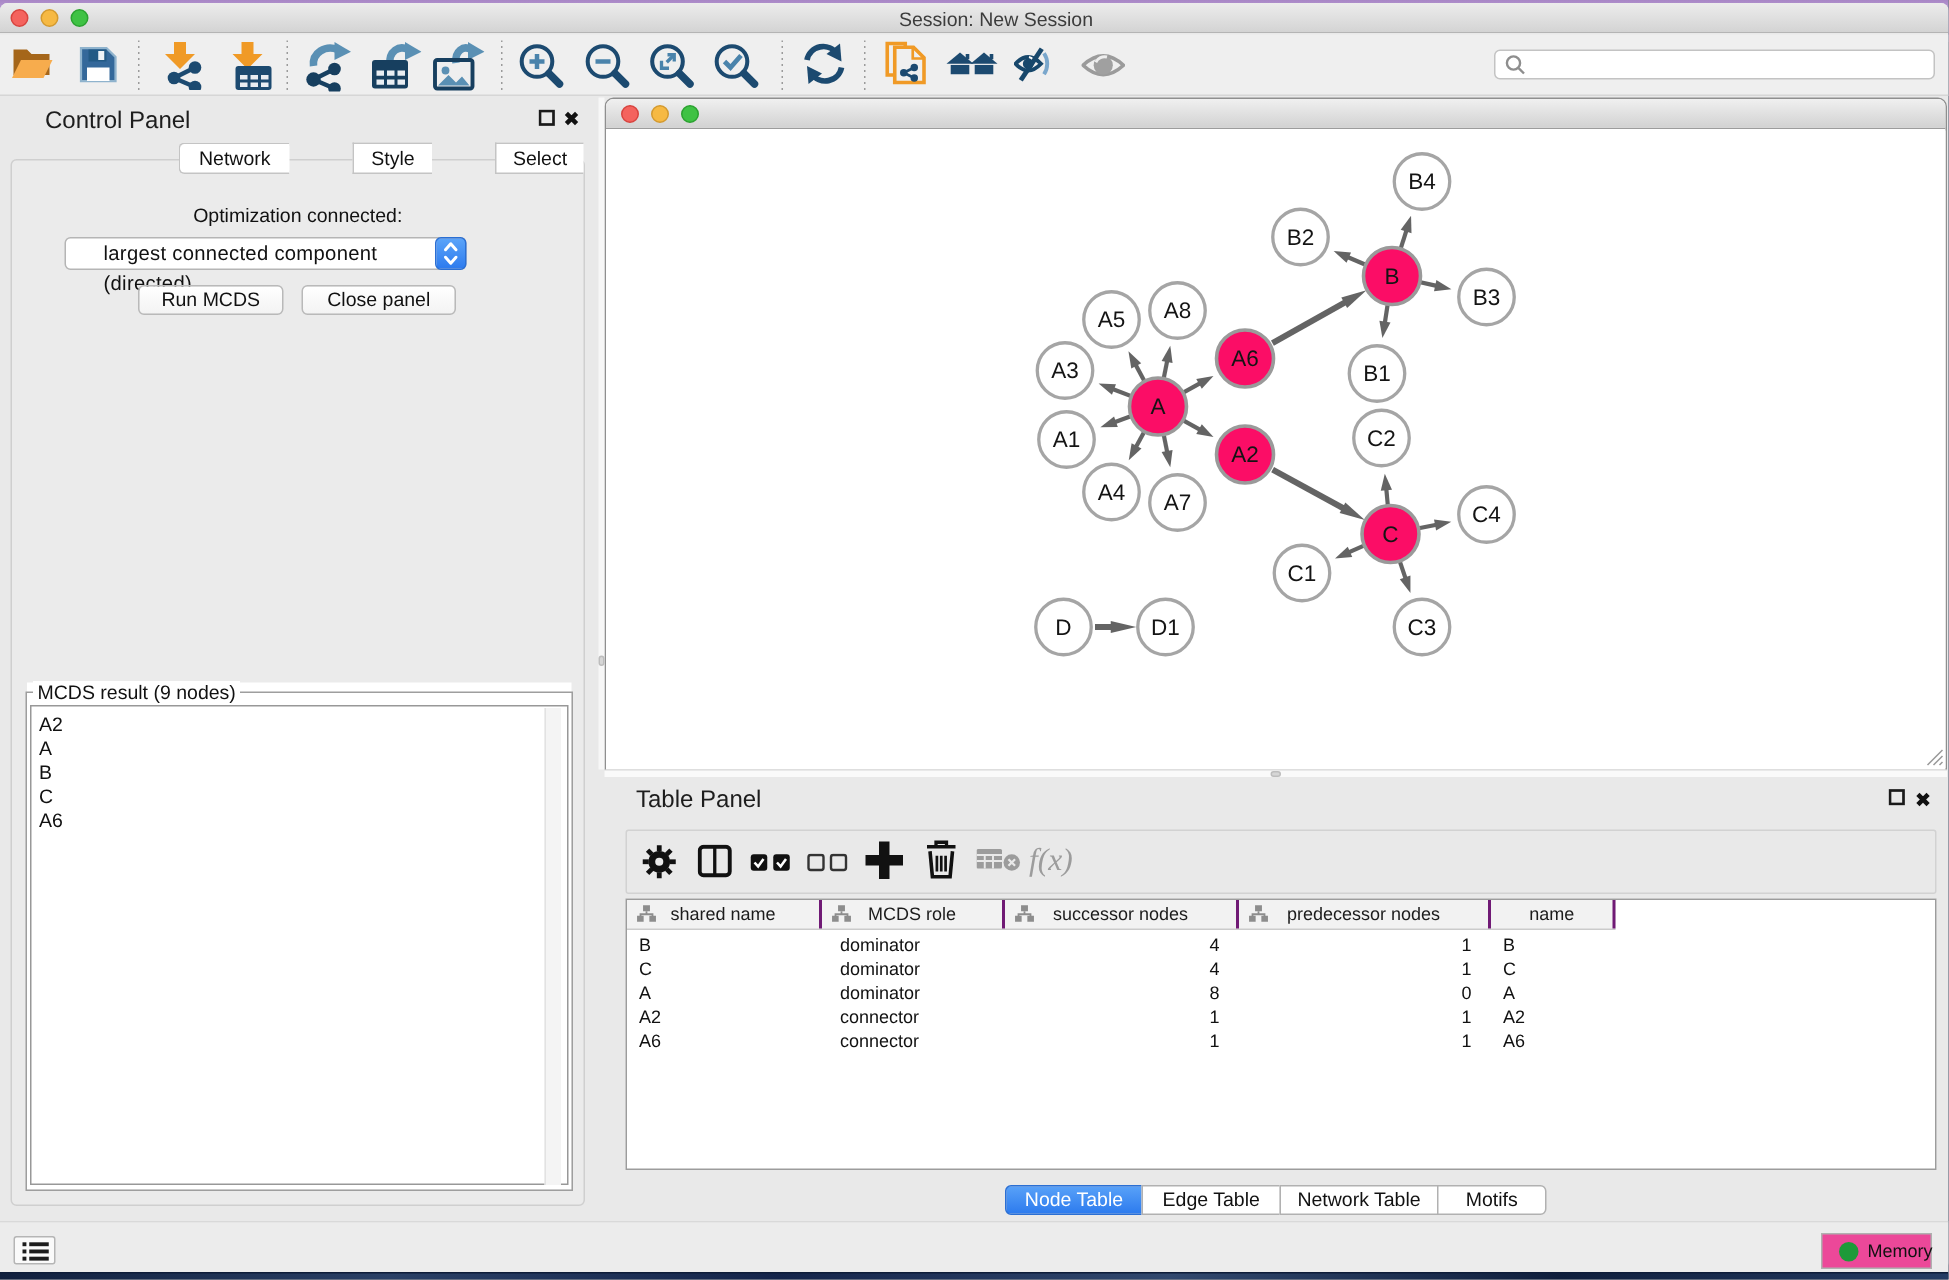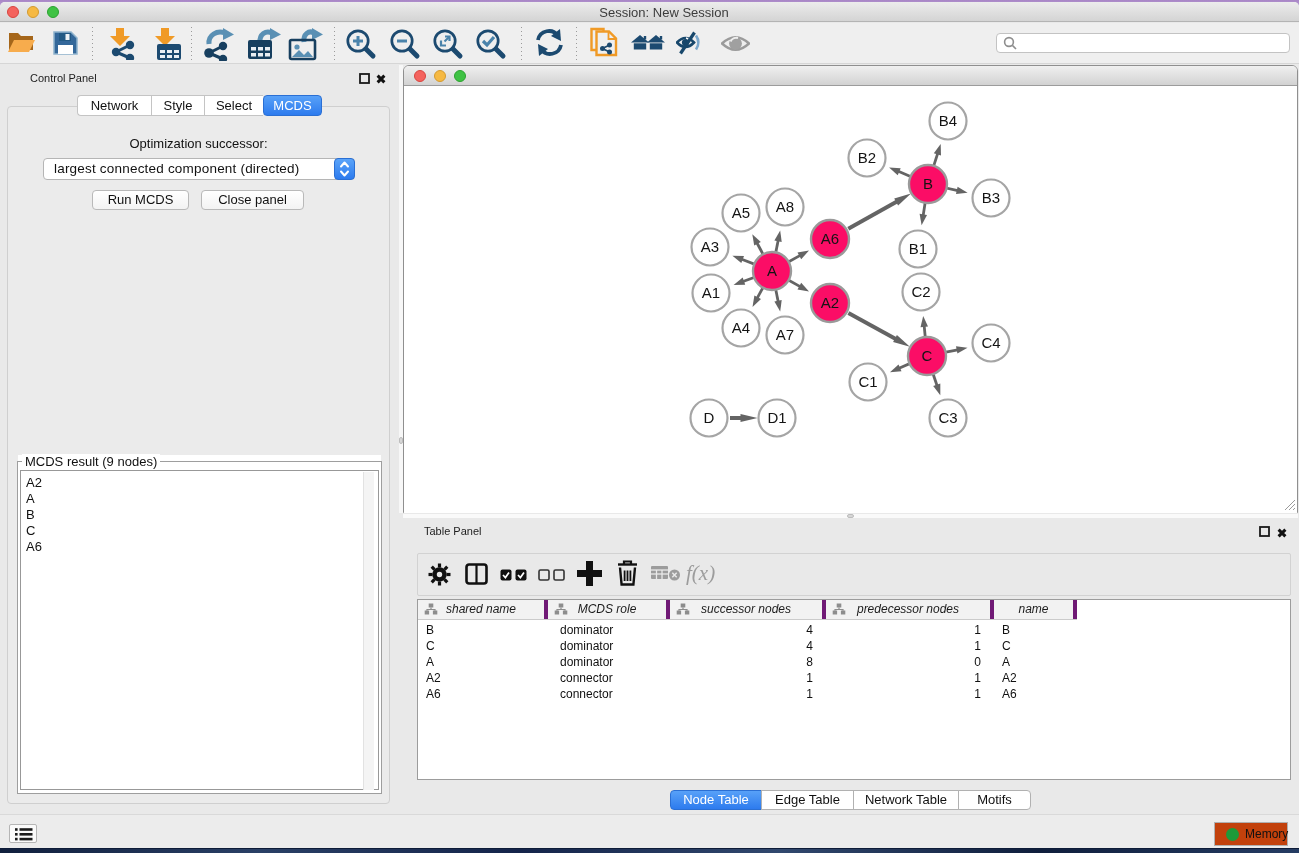--- a/index.html
+++ b/index.html
@@ -18,33 +18,33 @@
 .tl { position:absolute; width:12px; height:12px; border-radius:50%; top:4px; }
 #titleText { left:0; top:3px; width:1299px; text-align:center; font-size:13px; color:#3c3c3c;padding-left:29px; }
 
 #toolbar { left:0; top:21px; width:1299px; height:41px; background:#efefef;
   border-bottom:1px solid #d6d6d6; }
 .tbsep { position:absolute; top:4px; width:1px; height:33px;
   background-image:repeating-linear-gradient(#9b9b9b 0 1px, transparent 1px 4px); }
 #searchbox { position:absolute; left:996px; top:11px; width:294px; height:20px; background:#fff;
   border:1px solid #c3c3c3; border-radius:4px; }
 
-.panelTitle { font-size:11px; color:#1d1d1d; }
+.panelTitle { font-size:16px; color:#1d1d1d; }
 #tabs { left:77px; top:95px; height:21px; display:flex; font-size:13px; }
 .tab { border:1px solid #c4c4c4; border-right:none; background:#fff; color:#111;
-  display:flex; align-items:center; justify-content:center; }
+  display:flex; align-items:center; justify-content:center;margin-left:42px; }
 .tab.first { border-radius:4px 0 0 4px; }
 .tab.sel { background:linear-gradient(#58a1f8,#2d7bee); color:#fff; border:1px solid #2a6fd4;
   border-radius:4px; }
 #cpBox { left:7px; top:106px; width:383px; height:698px; background:#ebebeb;
   border:1px solid #cfcfcf; border-radius:4px; }
 #optLabel { left:0; top:136px; width:397px; text-align:center; font-size:13px; color:#111; }
-#combo { left:43px; top:158px; width:312px; height:22px; background:#fff;
+#combo { left:43px; top:158px; width:268px; height:22px; background:#fff;
   border:1px solid #b5b5b5; border-radius:4px; font-size:13.5px; color:#111;
-  line-height:20px; padding-left:10px; letter-spacing:0.2px; }
+  line-height:20px; padding-left:25px; letter-spacing:0.2px; }
 #comboBtn { position:absolute; right:-1px; top:-1px; width:21px; height:22px;
   background:linear-gradient(#5ba4f9,#2d7bee); border-radius:4px; border:1px solid #2a6fd4; }
 .btn { position:absolute; height:20px; background:linear-gradient(#ffffff,#f3f3f3);
   border:1px solid #b9b9b9; border-radius:4px; font-size:13px; color:#111;
   text-align:center; line-height:18px; }
 #runBtn { left:92px; top:190px; width:97px; }
 #closeBtn { left:201px; top:190px; width:103px; }
 
 #mcds { left:17px; top:454px; width:365px; height:340px; }
 #mcdsBorder { position:absolute; left:0; top:7px; width:365px; height:333px;
@@ -64,36 +64,36 @@
 #netTitle { position:absolute; left:0; top:3px; width:893px; text-align:center;
   font-size:13px; color:#2e2e2e; }
 #netcanvas { position:absolute; left:0; top:21px; width:893px; height:426px; background:#fff; }
 #grip { position:absolute; right:1px; bottom:1px; width:12px; height:12px; }
 #tptools { left:417px; top:553px; width:874px; height:43px; background:#e9e9e9;
   border:1px solid #d2d2d2; border-radius:2px; }
 #tptools svg { position:absolute; top:9px; }
 #tbl { left:417px; top:599px; width:874px; height:181px; background:#fff; border:1px solid #9c9c9c; }
 #tblhead { position:absolute; left:0; top:0; height:20px; background:#f2f2f2;
   border-bottom:1px solid #cbcbcb; font-size:12px; color:#1c1c1c; }
-.hcell { position:absolute; top:0; height:19px; border-right:4px solid #701a75;
-  text-align:center; line-height:19px;font-style:italic; }
+.hcell { position:absolute; top:0; height:19px; border-right:2px solid #701a75;
+  text-align:center; line-height:19px; }
 .hico { position:absolute; left:6px; top:3px; }
 .trow { position:absolute; font-size:12px; color:#111; height:16px; line-height:16px; }
 .cL { position:absolute; }
 .cR { position:absolute; text-align:right; }
 
 .btab { position:absolute; top:790px; height:20px; border:1px solid #b1b1b1; background:#fff;
   font-size:13px; color:#111; text-align:center; line-height:18px; border-radius:3px; }
 .btab.sel { background:linear-gradient(#58a1f8,#2d7bee); color:#fff; border-color:#2a6fd4; }
 
 #statusline { left:0; top:814px; width:1299px; height:1px; background:#d9d9d9; }
 #statusbar { left:0; top:815px; width:1299px; height:33px; background:#ececec; }
 #listBtn { position:absolute; left:9px; top:9px; width:28px; height:19px; background:#fafafa;
   border:1px solid #b5b5b5; border-radius:2px; }
-#memBtn { position:absolute; left:1214px; top:7px; width:74px; height:24px; background:#c2410c;
+#memBtn { position:absolute; left:1214px; top:7px; width:74px; height:24px; background:#ec4899;
   border:1px solid #b0b0b0; font-size:12px; color:#111; line-height:22px; }
 #memBtn .dot { position:absolute; left:11px; top:5px; width:13px; height:13px;
   border-radius:50%; background:#1d9a39; }
 
 .handle { position:absolute; background:#d6d6d6; border:1px solid #bdbdbd; }
 </style></head>
 <body>
 <div class="abs" id="deskTop" style="height:28px"></div>
 <div class="abs" id="win" style="height:846px"></div>
 <div class="abs" id="deskBot" style="top:849px;height:4px"></div>
@@ -245,21 +245,21 @@
 <svg class="abs" style="left:376px;top:74px" width="10" height="10">
  <path d="M1.6,1.6 L8.4,8.4 M8.4,1.6 L1.6,8.4" stroke="#111" stroke-width="3"></path>
 </svg>
 <div class="abs" id="cpBox"></div>
 <div class="abs" id="tabs">
  <div class="tab first" style="width:74px">Network</div>
  <div class="tab" style="width:53px">Style</div>
  <div class="tab" style="width:59px">Select</div>
  <div class="tab sel" style="width:59px">MCDS</div>
 </div>
-<div class="abs" id="optLabel">Optimization successor:</div>
+<div class="abs" id="optLabel">Optimization connected:</div>
 <div class="abs" id="combo">largest connected component (directed)
  <div id="comboBtn">
   <svg width="19" height="20" style="position:absolute;left:0;top:0">
    <path d="M6,7.5 L9.5,3.5 L13,7.5" fill="none" stroke="#fff" stroke-width="2" stroke-linecap="round" stroke-linejoin="round"></path>
    <path d="M6,12.5 L9.5,16.5 L13,12.5" fill="none" stroke="#fff" stroke-width="2" stroke-linecap="round" stroke-linejoin="round"></path>
   </svg>
  </div>
 </div>
 <div class="abs btn" id="runBtn">Run MCDS</div>
 <div class="abs btn" id="closeBtn">Close panel</div>

